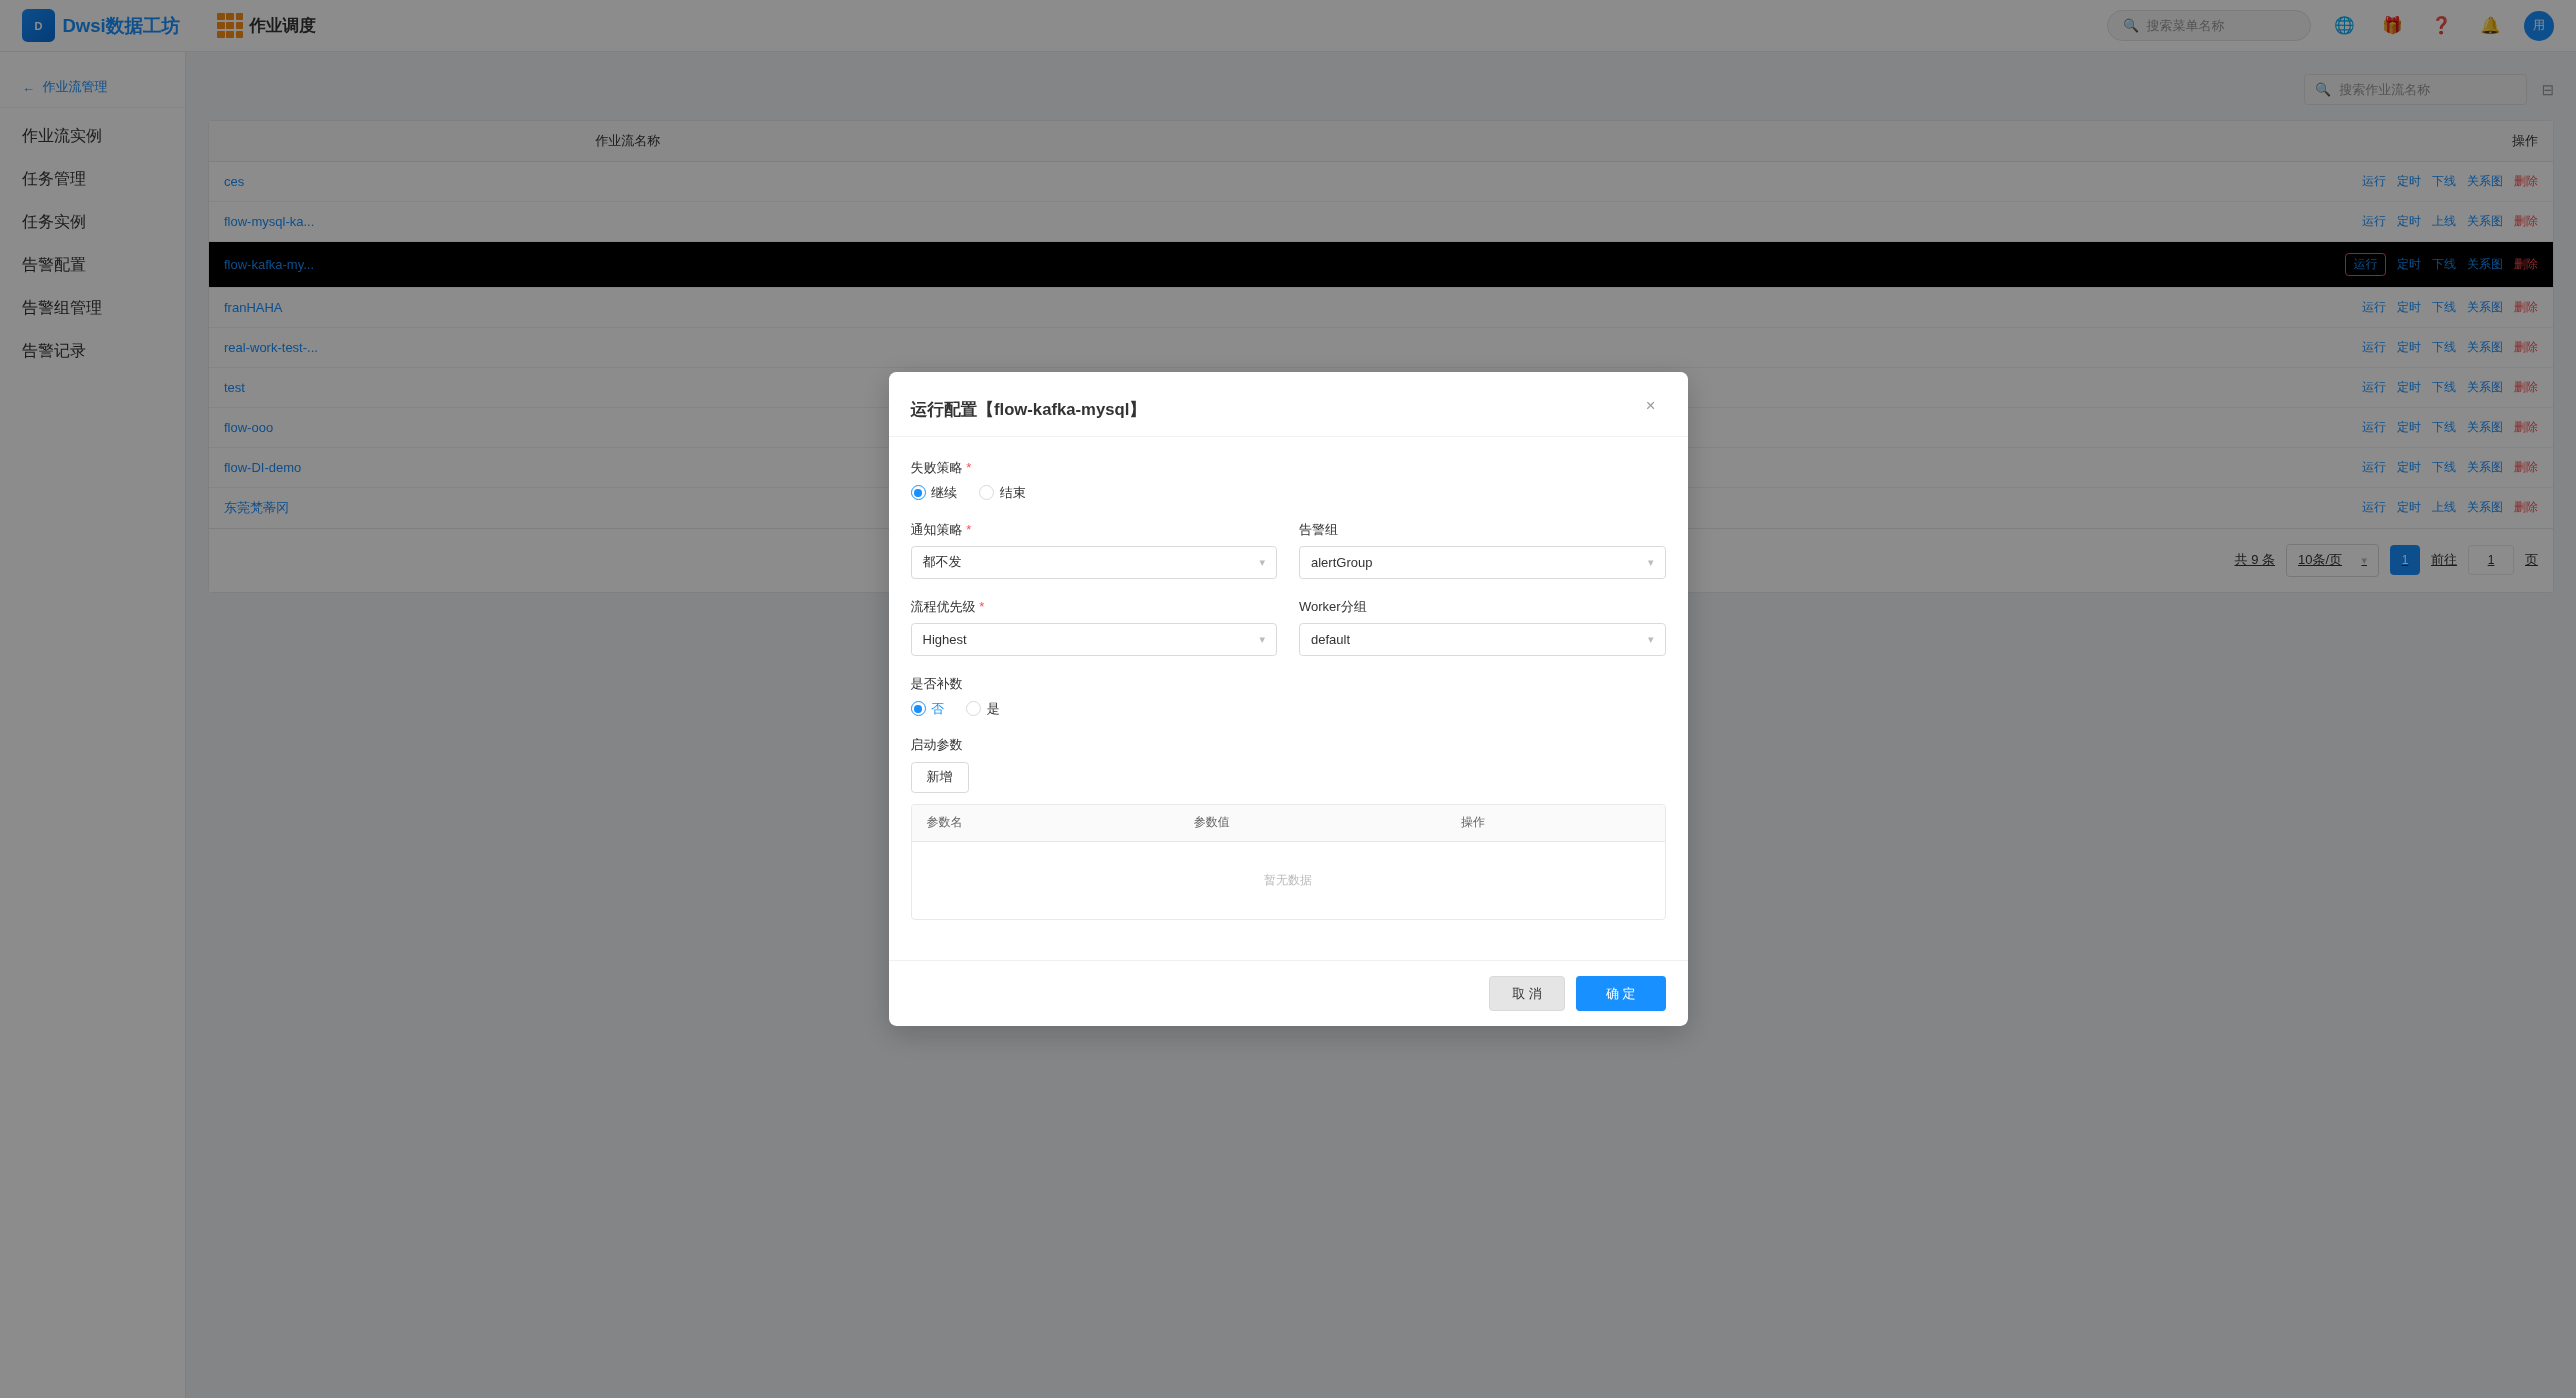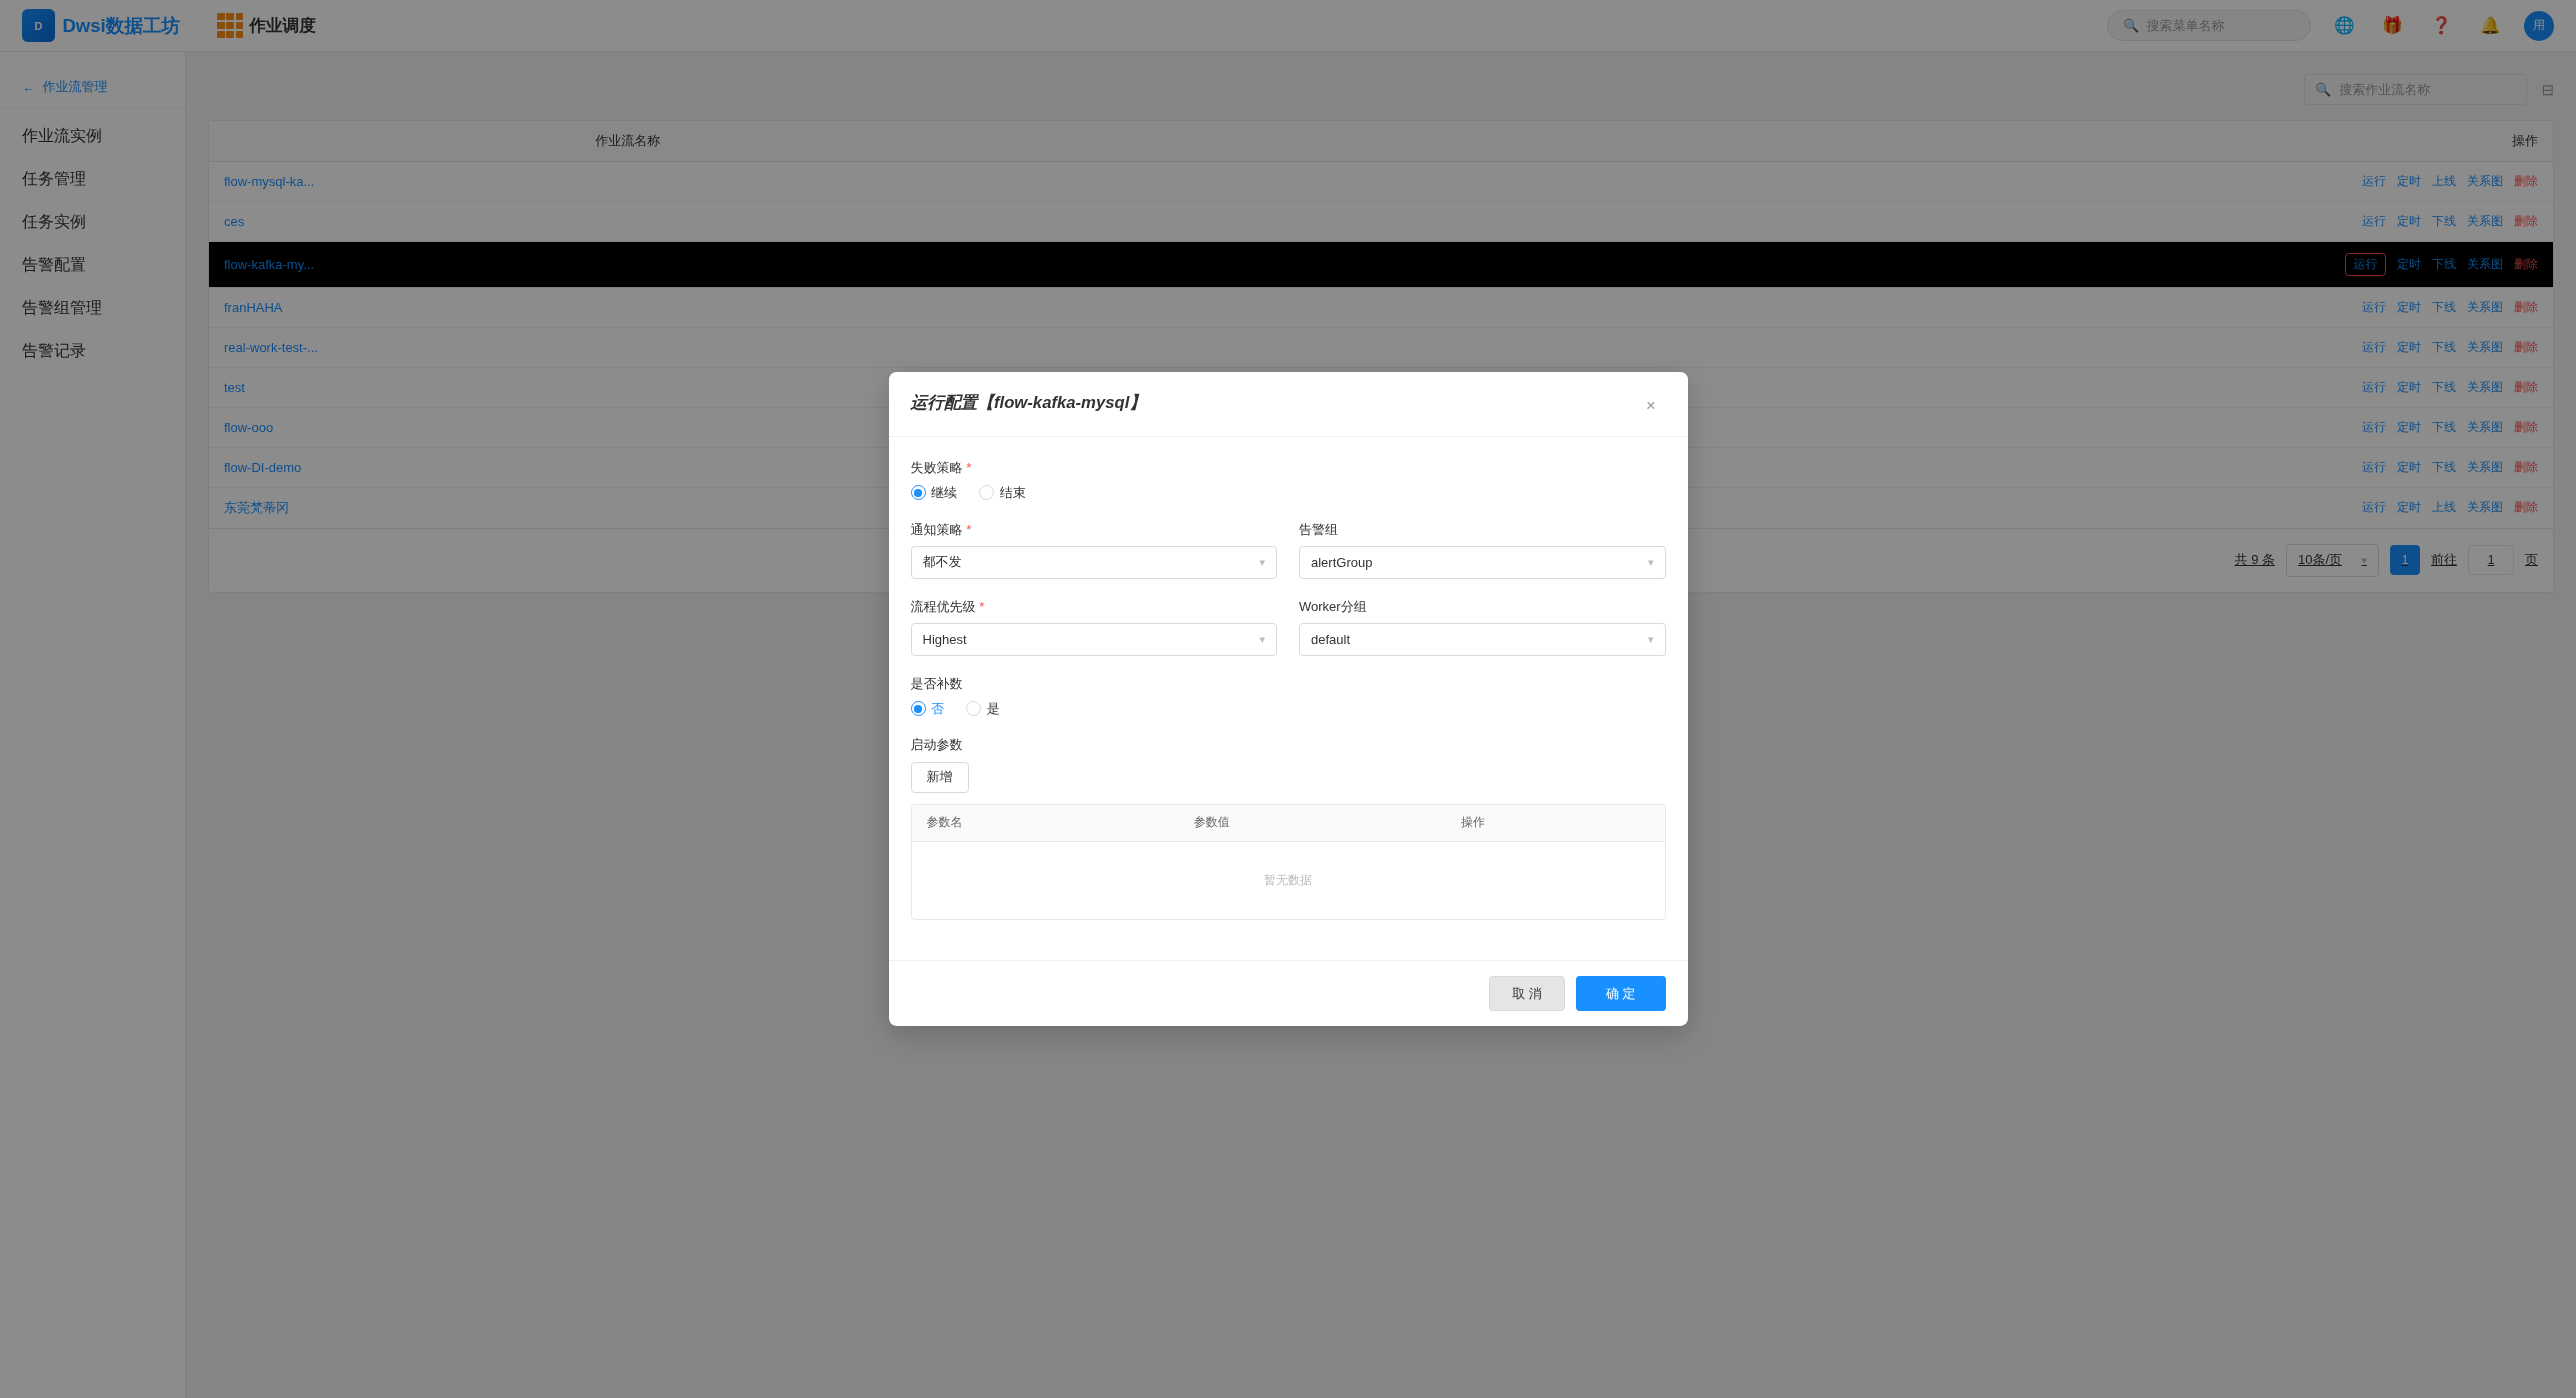--- a/index.html
+++ b/index.html
@@ -238,25 +238,24 @@
       background: #fff;
       border-radius: 7.4px;
       width: 799px;
       max-height: 80vh;
       overflow-y: auto;
       box-shadow: 0 7.4px 30px rgba(0,0,0,0.2);
       position: relative;
     }
     .dialog-header {
       display: flex;
-      align-items: flex-start;
+      align-items: flex-end;
       justify-content: space-between;
       padding: 18.6px 22px 15px;
       border-bottom: 0.9px solid #f0f0f0;
-      font-style: italic;
     }
     .dialog-title {
       font-size: 16.7px;
       font-weight: 600;
       color: #333;
     }
     .dialog-close {
       width: 30px; height: 30px;
       display: flex; align-items: center; justify-content: center;
       cursor: pointer;
@@ -460,38 +459,38 @@
     <div class="table-container">
       <table>
         <thead>
           <tr>
             <th>作业流名称</th>
             <th style="text-align:right;">操作</th>
           </tr>
         </thead>
         <tbody>
           <tr>
-            <td><span class="link-text">flow-mysql-ka...</span></td>
+            <td><span class="link-text">ces</span></td>
             <td>
               <div class="action-group" style="justify-content:flex-end;">
                 <span class="action-btn">运行</span>
                 <span class="action-btn">定时</span>
-                <span class="action-btn">上线</span>
-                <span class="action-btn">关系图</span>
-                <span class="action-btn danger">删除</span>
-              </div>
-            </td>
-          </tr>
-          <tr>
-            <td><span class="link-text">ces</span></td>
+                <span class="action-btn">下线</span>
+                <span class="action-btn">关系图</span>
+                <span class="action-btn danger">删除</span>
+              </div>
+            </td>
+          </tr>
+          <tr>
+            <td><span class="link-text">flow-mysql-ka...</span></td>
             <td>
               <div class="action-group" style="justify-content:flex-end;">
                 <span class="action-btn">运行</span>
                 <span class="action-btn">定时</span>
-                <span class="action-btn">下线</span>
+                <span class="action-btn">上线</span>
                 <span class="action-btn">关系图</span>
                 <span class="action-btn danger">删除</span>
               </div>
             </td>
           </tr>
           <tr style="background:#000000;">
             <td><span class="link-text">flow-kafka-my...</span></td>
             <td>
               <div class="action-group" style="justify-content:flex-end; position:relative;">
                 <span class="action-btn highlight">运行</span>

